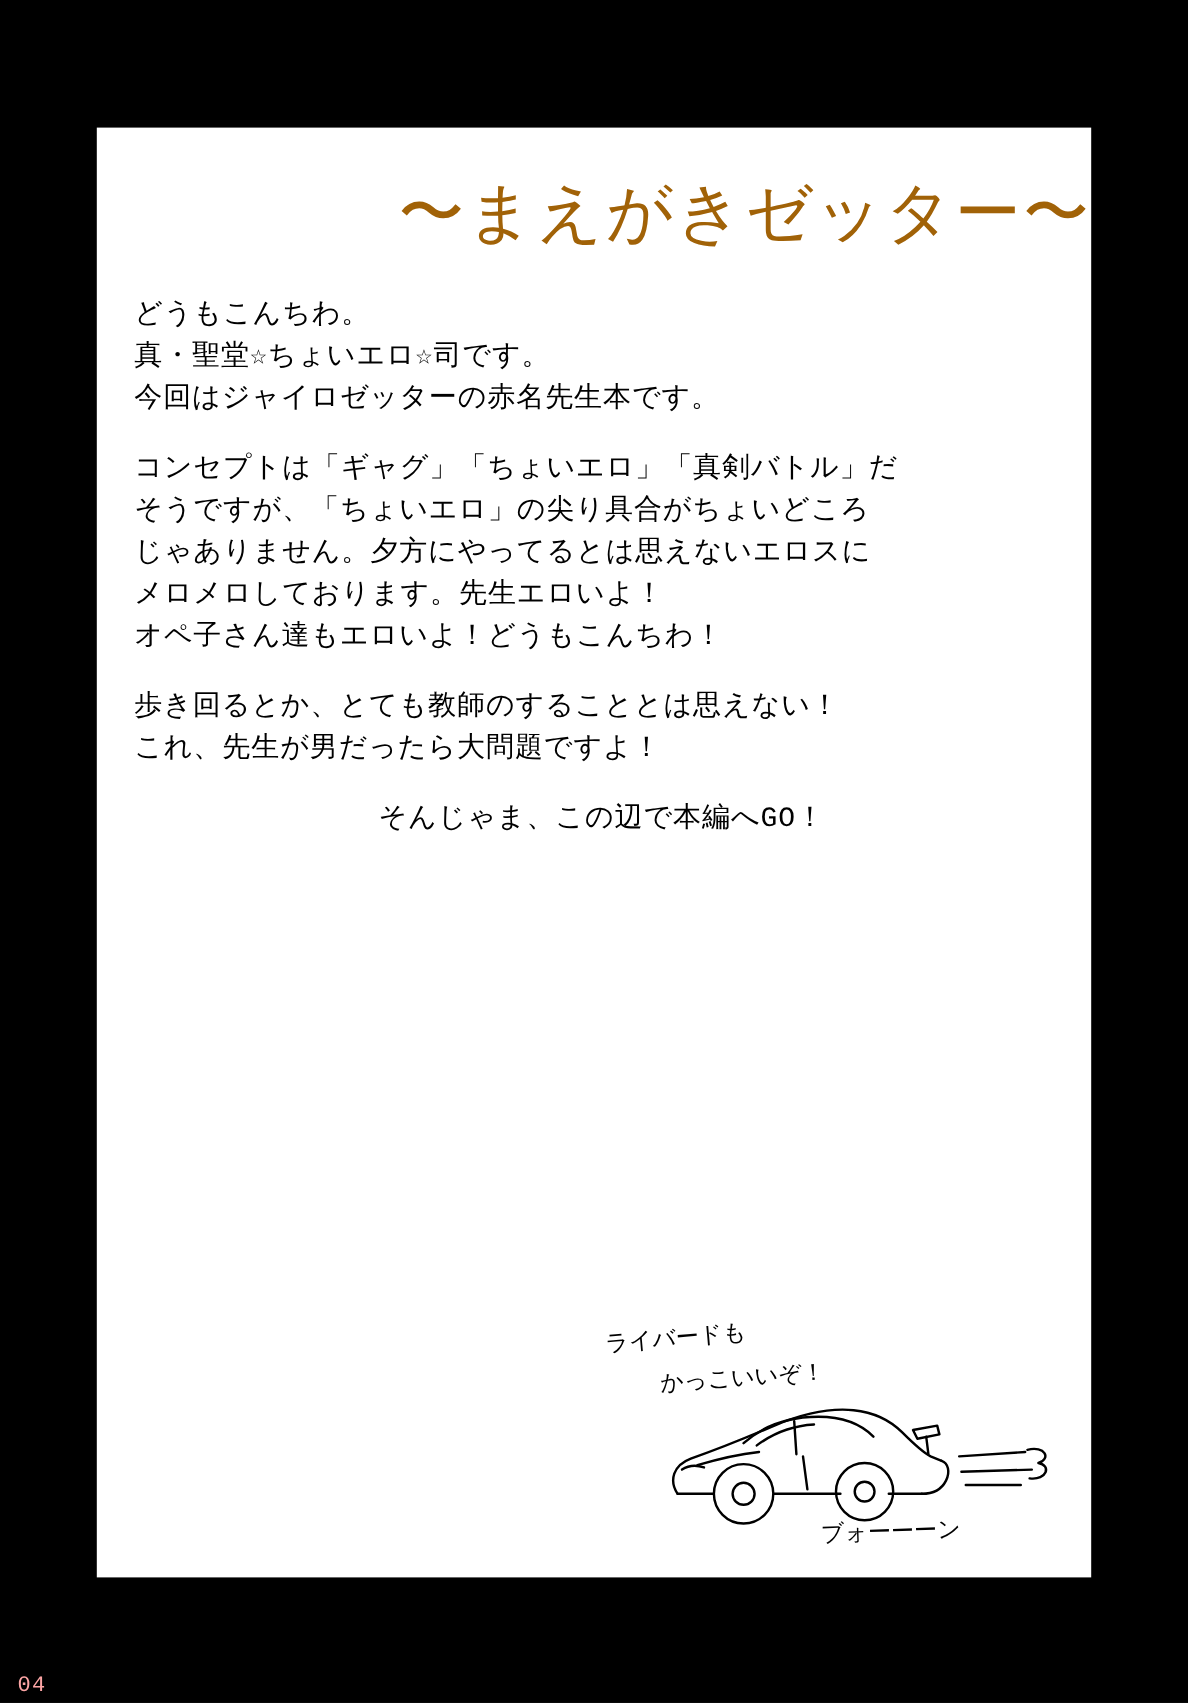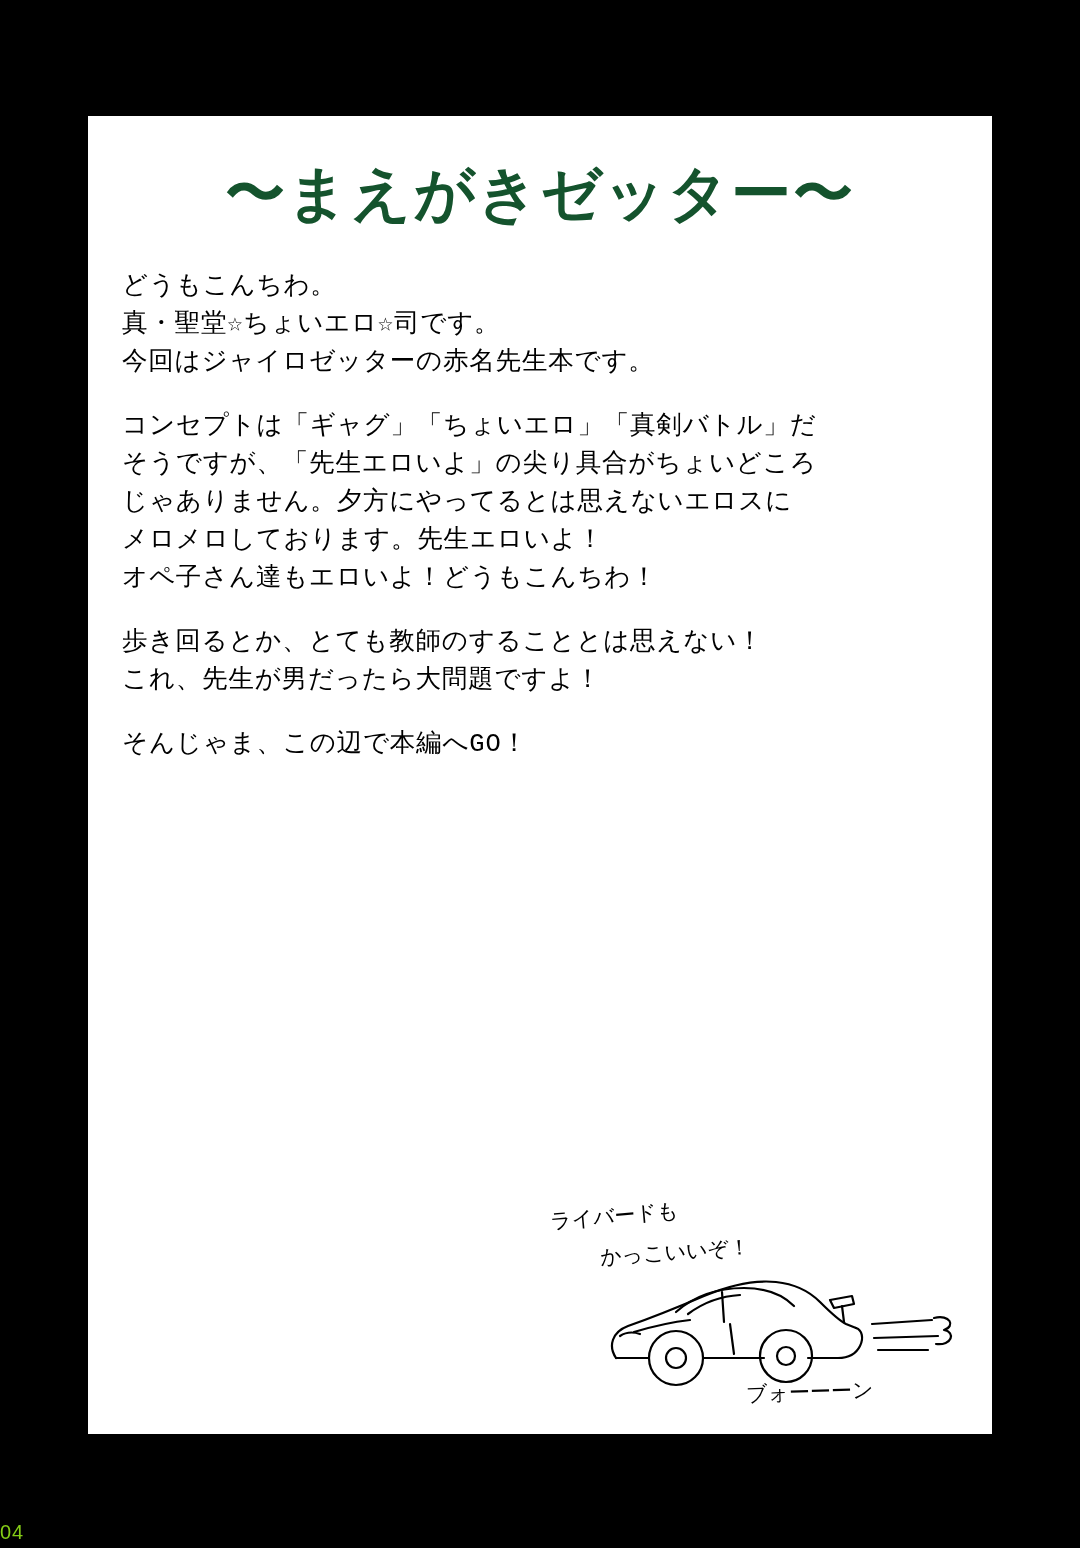--- a/index.html
+++ b/index.html
@@ -22,44 +22,45 @@
     width: 904px;
     height: 1318px;
     background: #ffffff;
   }
 
   #title {
     position: absolute;
     left: 0;
     top: 38px;
     width: 904px;
-    text-align: center;
+    text-align: right;
     font-family: "DejaVu Sans", sans-serif;
     font-size: 60px;
-    font-weight: bold;
+    font-weight: normal;
     letter-spacing: 2px;
-    color: #14532d;
+    color: #a16207;
     white-space: nowrap;
   }
 
   #body-text {
     position: absolute;
     left: 34px;
     top: 152px;
     width: 850px;
     font-size: 25.5px;
     line-height: 38px;
     color: #000000;
     letter-spacing: 0.8px;
   }
   .para {
     margin: 0 0 26px 0;
   }
   .para:last-child {
     margin-bottom: 0;
+    text-align: center;
   }
   .line {
     display: block;
     white-space: nowrap;
     font-family: Liberation Mono, monospace;
   }
 
   
   #doodle {
     position: absolute;
@@ -91,45 +92,46 @@
   #doodle-note-3 {
     left: 238px;
     top: 182px;
     transform: rotate(-2deg);
   }
 
   #page-number {
     position: absolute;
     left: 0px;
     bottom: 4px;
-    color: #84cc16;
+    color: #fca5a5;
     font-size: 20px;
     letter-spacing: 1px;
-    font-family: Liberation Sans, sans-serif;
+    font-family: Liberation Mono, monospace;
+    padding-left: 16px;
   }
 </style>
 </head>
 <body>
 
 <div id="page">
 
   <div id="title">〜まえがきゼッター〜</div>
 
   <div id="body-text">
 
     <div class="para">
       <span class="line">どうもこんちわ。</span>
       <span class="line">真・聖堂☆ちょいエロ☆司です。</span>
       <span class="line">今回はジャイロゼッターの赤名先生本です。</span>
     </div>
 
 
     <div class="para">
       <span class="line">コンセプトは「ギャグ」「ちょいエロ」「真剣バトル」だ</span>
-      <span class="line">そうですが、「先生エロいよ」の尖り具合がちょいどころ</span>
+      <span class="line">そうですが、「ちょいエロ」の尖り具合がちょいどころ</span>
       <span class="line">じゃありません。夕方にやってるとは思えないエロスに</span>
       <span class="line">メロメロしております。先生エロいよ！</span>
       <span class="line">オペ子さん達もエロいよ！どうもこんちわ！</span>
     </div>
 
     <div class="para">
       <span class="line">歩き回るとか、とても教師のすることとは思えない！</span>
       <span class="line">これ、先生が男だったら大問題ですよ！</span>
     </div>
 

